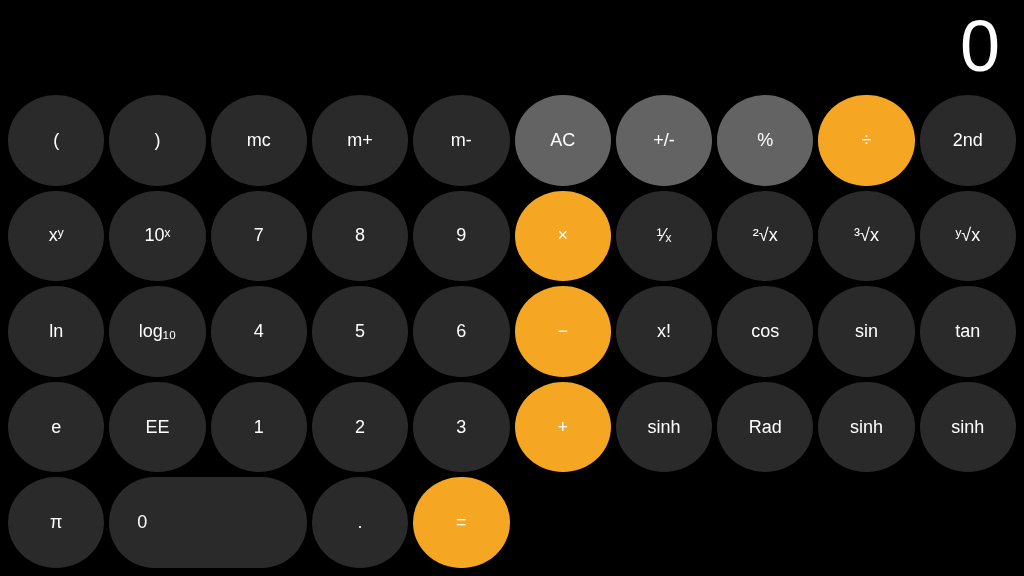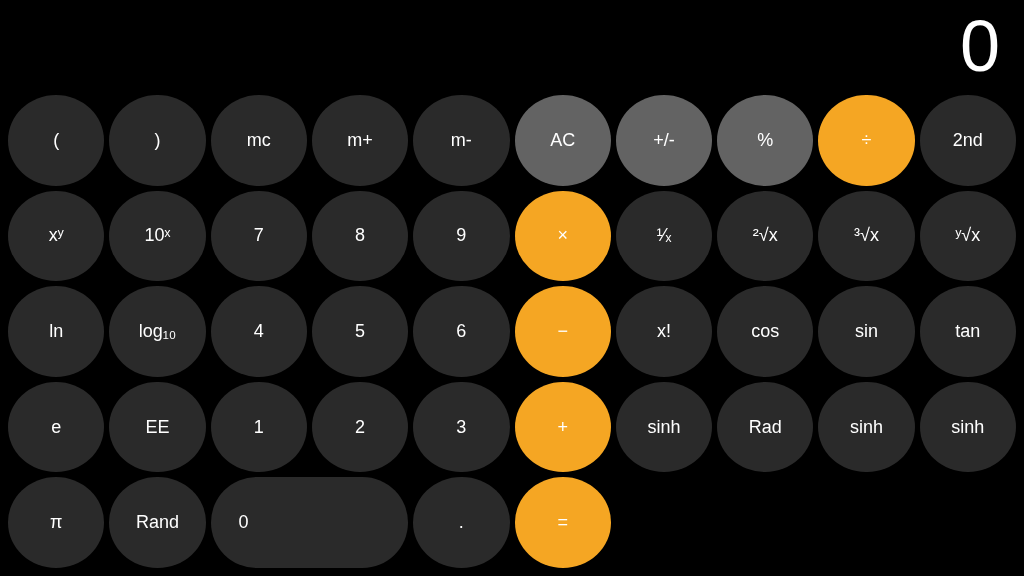--- a/index.html
+++ b/index.html
@@ -110,17 +110,16 @@
     <button class="btn btn-dark">EE</button>
     <button class="btn btn-dark">1</button>
     <button class="btn btn-dark">2</button>
     <button class="btn btn-dark">3</button>
     <button class="btn btn-orange">+</button>
     <button class="btn btn-dark">sinh</button>
     <button class="btn btn-dark">Rad</button>
     <button class="btn btn-dark">sinh</button>
     <button class="btn btn-dark">sinh</button>
     <button class="btn btn-dark">π</button>
-    <button class="btn btn-dark">Rand</button>
     <button class="btn btn-dark btn-zero">0</button>
     <button class="btn btn-dark">.</button>
     <button class="btn btn-orange">=</button>
   </div>
 
 </body></html>

